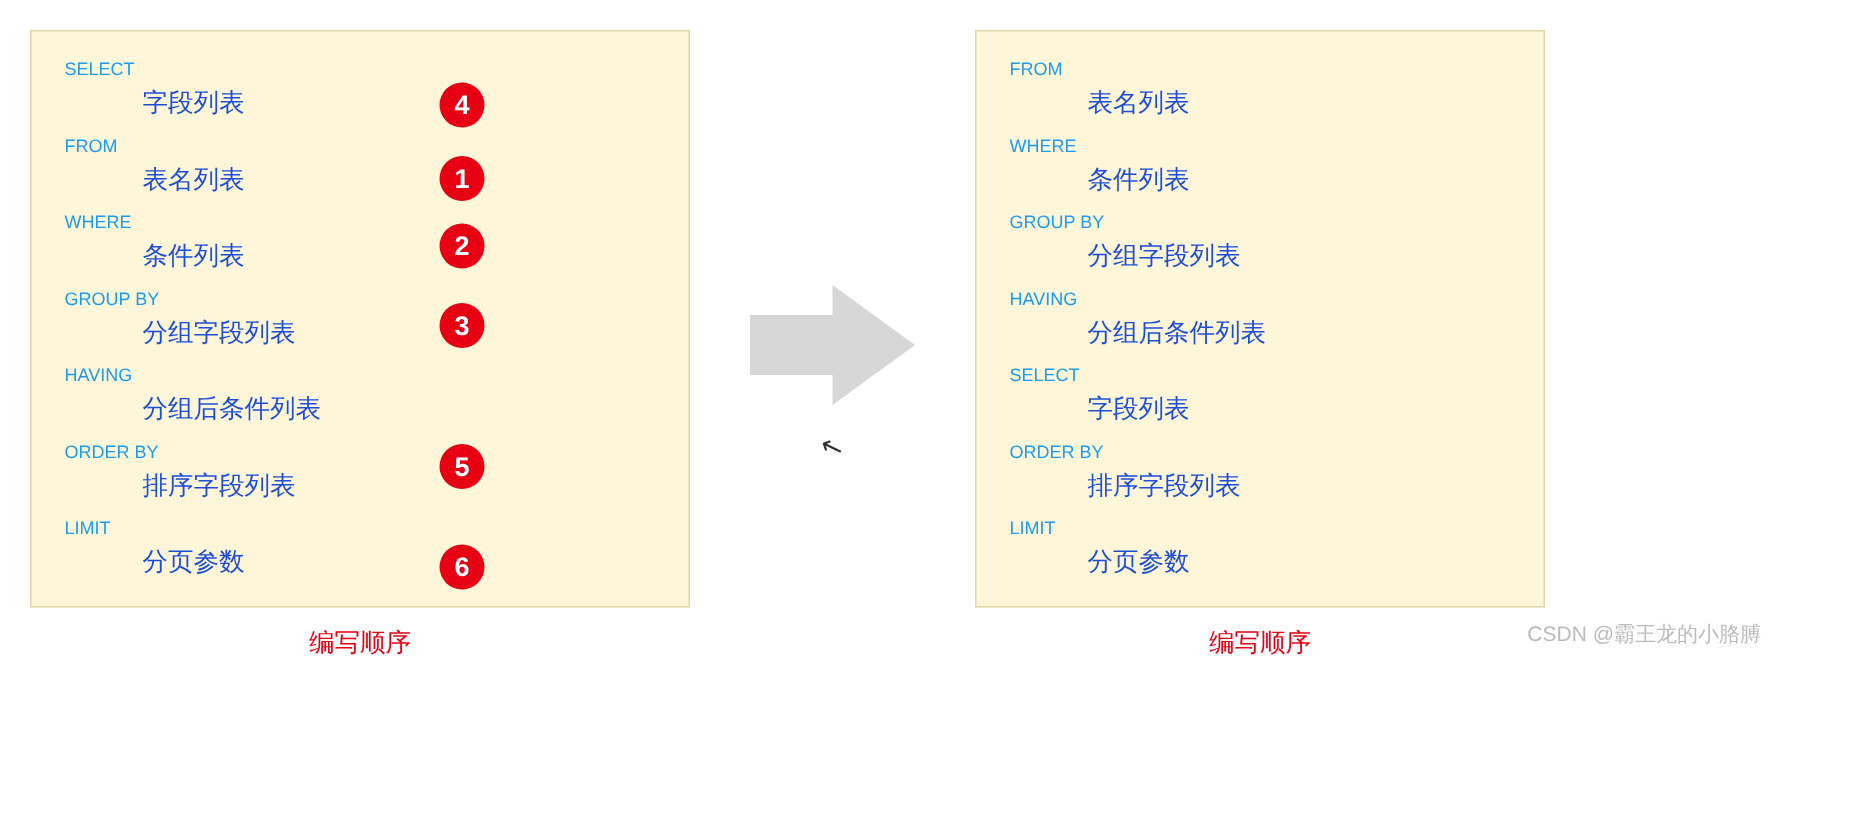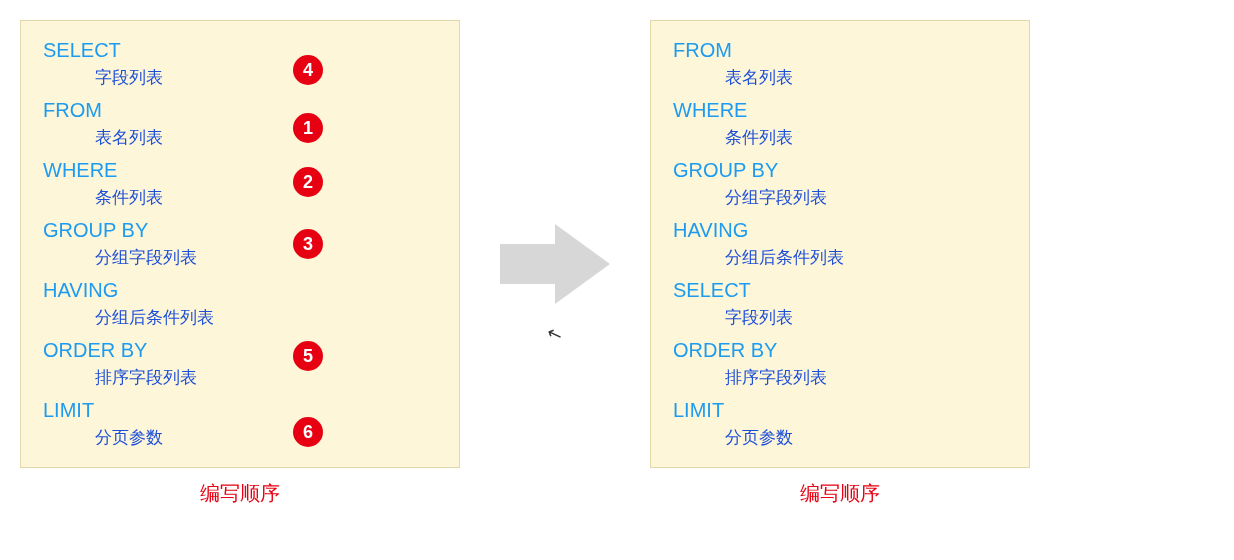--- a/index.html
+++ b/index.html
@@ -22,21 +22,21 @@
     padding: 18px 22px;
     box-sizing: border-box;
     position: relative;
   }
   .panel-block {
     margin-bottom: 10px;
     position: relative;
   }
   .kw {
     color: #1d9bf0;
-    font-size: 20px;
+    font-size: 12px;
     font-weight: 400;
   }
   .desc {
     color: #1d4ed8;
     font-size: 17px;
     margin-left: 52px;
     margin-top: 4px;
   }
   .badge {
     position: absolute;
@@ -48,21 +48,21 @@
     color: #fff;
     font-size: 18px;
     font-weight: bold;
     display: flex;
     align-items: center;
     justify-content: center;
   }
   .caption {
     text-align: center;
     color: #e60012;
-    font-size: 20px;
+    font-size: 17px;
     margin-top: 12px;
     font-weight: 500;
   }
   .col { display: flex; flex-direction: column; }
   .arrow-wrap {
     width: 110px;
     display: flex;
     align-items: center;
     justify-content: center;
   }
@@ -174,13 +174,14 @@
           <div class="kw">LIMIT</div>
           <div class="desc">分页参数</div>
         </div>
 
       </div>
       <div class="caption">编写顺序</div>
     </div>
 
   </div>
 
+  <div class="watermark">CSDN @霸王龙的小胳膊</div>
 </div>
 
 </body></html>

